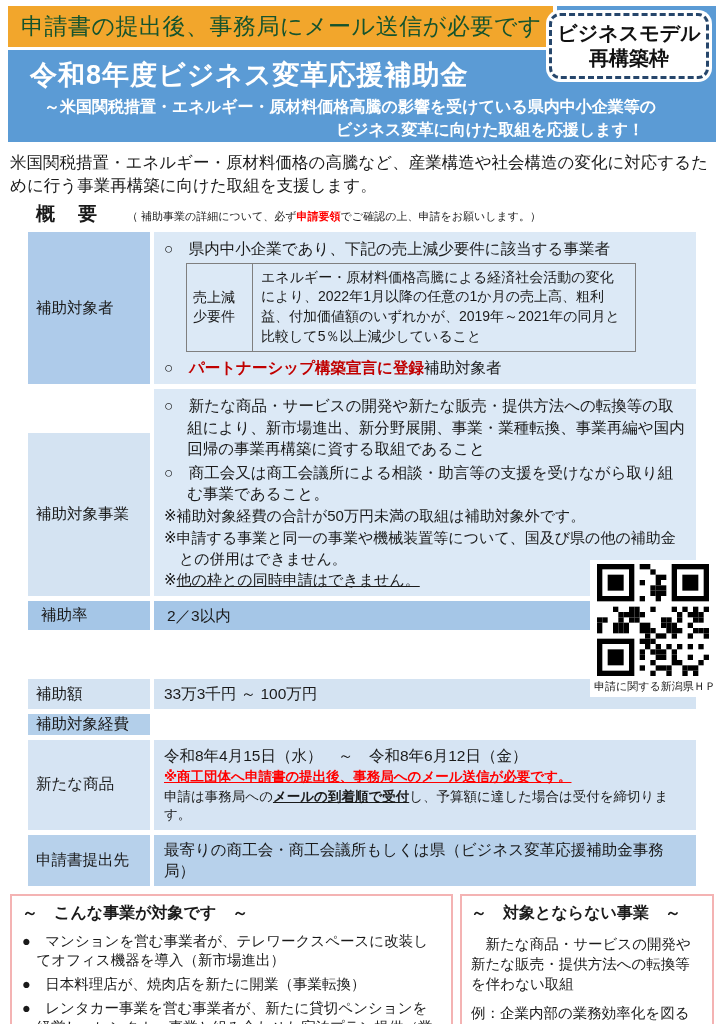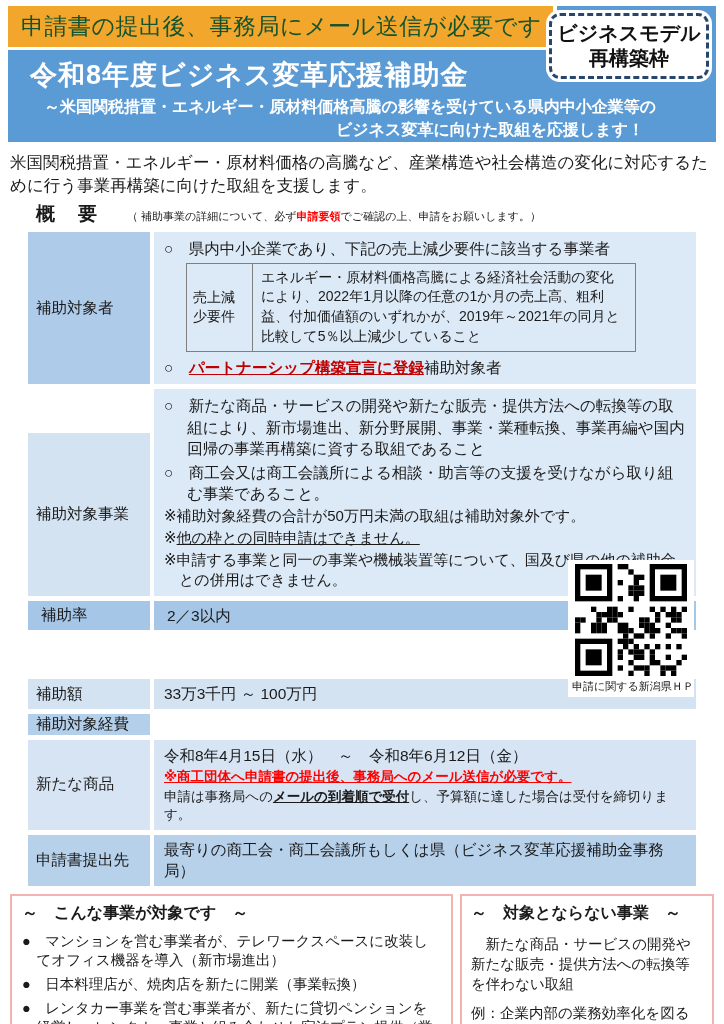--- a/index.html
+++ b/index.html
@@ -31,29 +31,29 @@
   .bg-m1{background:#AECBEA;} .bg-l1{background:#DCE9F6;}
   .bg-m2{background:#A5C6E7;padding-left:13px;} .bg-l2{background:#D4E3F2;margin-top:44px;}
   .bg-m3{background:#B3CFEA;} .bg-l3{background:#D6E4F3;}
   .bg-m4{background:#B7D1EB;}
   .citem{padding-left:1.5em;text-indent:-1.5em;margin:2px 0;}
   .cnote{padding-left:1em;text-indent:-1em;font-size:15px;margin:1px 0;}
   .subtable{display:flex;border:1px solid #7f7f7f;margin:3px 0 5px 22px;width:448px;background:transparent;}
   .sublabel{width:66px;min-width:66px;border-right:1px solid #7f7f7f;padding:5px 6px;font-size:14px;line-height:1.35;
         display:flex;align-items:center;box-sizing:border-box;}
   .subtext{padding:4px 8px;font-size:14px;line-height:1.42;}
-  .link-red{color:#C00000;font-weight:bold;text-decoration:underline;}
+  .link-red{color:#C00000;font-weight:bold;}
   .u{text-decoration:underline;}
   .period-dates{font-size:15.5px;margin:1px 0 2px;}
   .period-alert{color:#FF0000;font-weight:bold;text-decoration:underline;font-size:13.5px;margin:1px 0;}
   .period-note{font-size:13.5px;margin:1px 0;}
   .bu{font-weight:bold;text-decoration:underline;}
   .vcenter{display:flex;align-items:center;}
   
-  .qr-box{position:absolute;top:560px;right:30px;width:126px;background:#fff;padding:4px 4px 3px;z-index:5;
+  .qr-box{position:absolute;top:560px;right:8px;width:126px;background:#fff;padding:4px 4px 3px;z-index:5;
         box-sizing:border-box;text-align:center;}
   .qr-box svg{display:block;margin:0 auto;}
   .qr-caption{font-size:11px;margin-top:3px;white-space:nowrap;}
   
   .boxes{display:flex;gap:7px;margin:8px 10px 0;}
   .pinkbox{border:2px solid #F4B3B3;background:#fff;box-sizing:border-box;}
   .box-left{width:443px;padding:7px 10px;}
   .box-right{flex:1;padding:7px 9px;}
   .box-title{font-size:16px;font-weight:bold;margin-bottom:8px;}
   .box-item{font-size:14.5px;line-height:1.35;padding-left:1em;text-indent:-1em;margin:4px 0;}
@@ -98,22 +98,22 @@
         <div class="citem"><span>○　</span><span class="link-red">パートナーシップ構築宣言に登録</span><span>補助対象者</span></div>
       </div>
     </div>
 
     <div class="trow">
       <div class="tlabel bg-l2">補助対象事業</div>
       <div class="tcontent bg-l1">
         <div class="citem">○　新たな商品・サービスの開発や新たな販売・提供方法への転換等の取組により、新市場進出、新分野展開、事業・業種転換、事業再編や国内回帰の事業再構築に資する取組であること</div>
         <div class="citem">○　商工会又は商工会議所による相談・助言等の支援を受けながら取り組む事業であること。</div>
         <div class="cnote">※補助対象経費の合計が50万円未満の取組は補助対象外です。</div>
+        <div class="cnote">※申請する事業と同一の事業や機械装置等について、国及び県の他の補助金との併用はできません。</div>
         <div class="cnote"><span>※</span><span class="u">他の枠との同時申請はできません。</span></div>
-        <div class="cnote">※申請する事業と同一の事業や機械装置等について、国及び県の他の補助金との併用はできません。</div>
       </div>
     </div>
 
     <div class="trow">
       <div class="tlabel bg-m2">補助率</div>
       <div class="tcontent bg-m2 vcenter">2／3以内</div>
     </div>
 
     <div class="trow">
       <div class="tlabel bg-l2">補助額</div>

